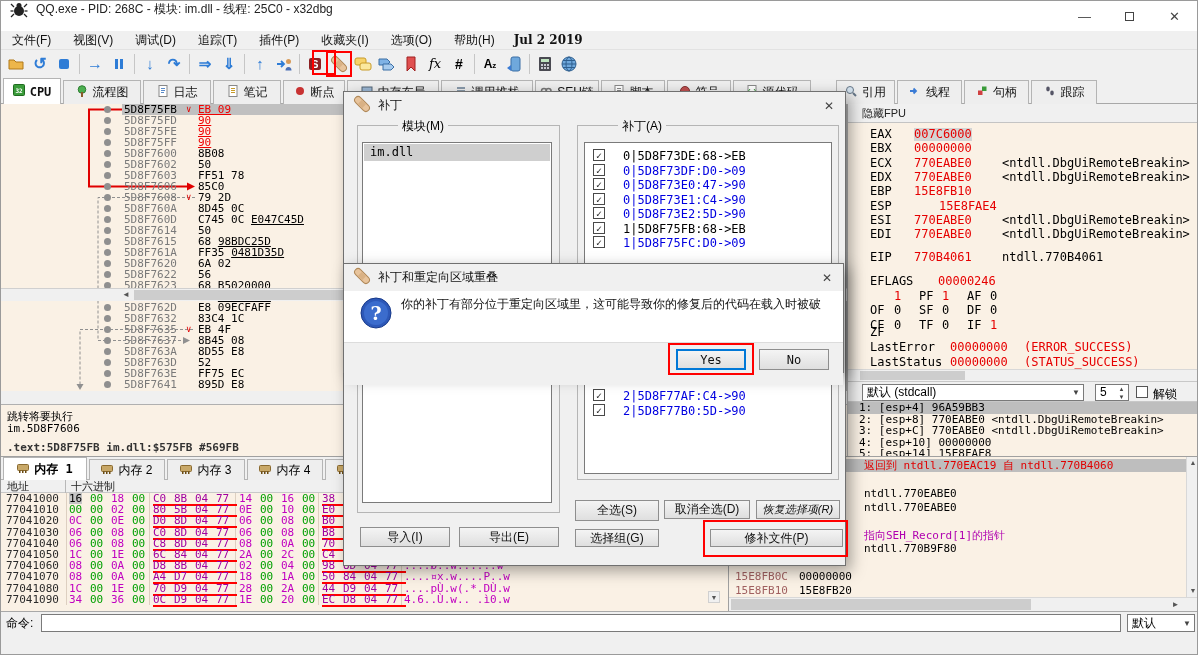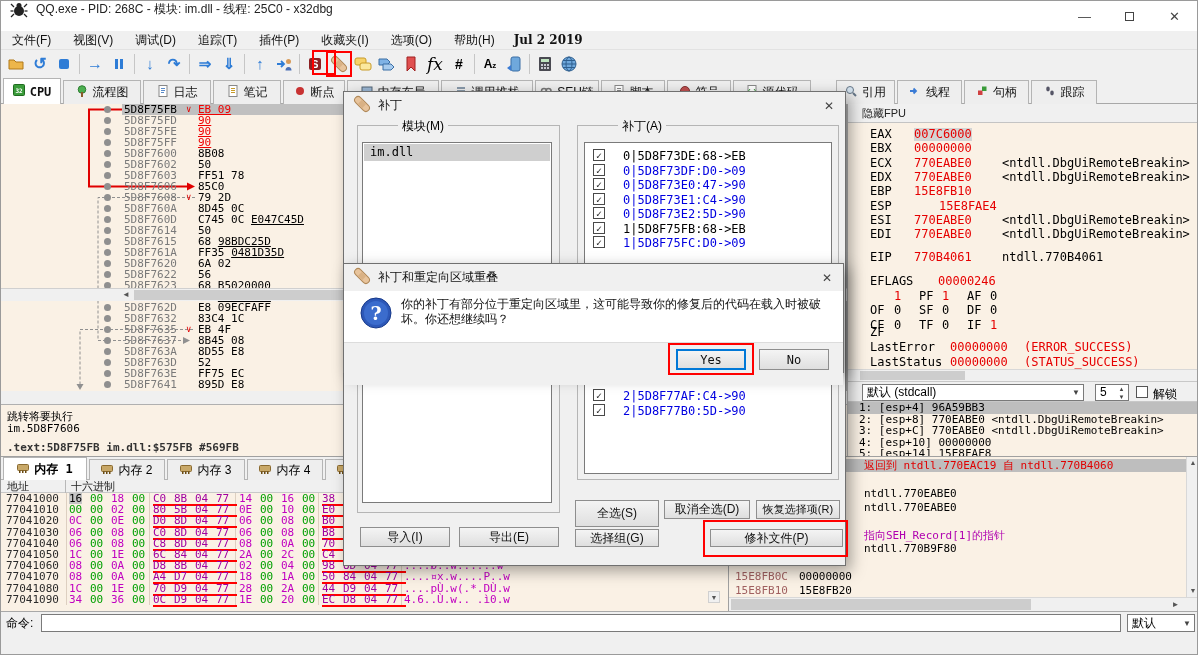--- a/index.html
+++ b/index.html
@@ -253,21 +253,21 @@
           <path d="M1,4 l8,0 l3,3 l-3,3 l-8,0 Z" fill="#7fb2e5" stroke="#3a6ea5"></path>
           <path d="M5,9 l8,0 l3,3 l-3,3 l-8,0 Z" fill="#a7cbee" stroke="#3a6ea5"></path>
         </svg>
       </span>
       <span class="tbtn">
         <svg width="18" height="18">
           <path d="M5,2 h8 v14 l-4,-4 l-4,4 Z" fill="#e05050" stroke="#a02020"></path>
         </svg>
       </span>
       <span class="tbtn">
-        <span style="font-family:'DejaVu Serif',serif;font-style:italic;font-size:17px;color:#000">fx</span>
+        <span style="font-family:'DejaVu Serif',serif;font-style:italic;font-size:13px;color:#000">fx</span>
       </span>
       <span class="tbtn">
         <span class="tglyph" style="color:#000;font-size:14px">#</span>
       </span>
       <span class="tsep"></span>
       <span class="tbtn">
         <span style="font-weight:bold;color:#000;font-size:12px">A<span style="font-size:8px">z</span></span>
       </span>
       <span class="tbtn">
         <svg width="18" height="18">
@@ -779,23 +779,23 @@
         </div>
         <div class="prow mono" style="top: 246px; width: 248px;">
           <span class="pchk">✓</span>
           <span class="ptext p-b">2|5D8F77AF:C4-&gt;90</span>
         </div>
         <div class="prow mono" style="top: 261px; width: 248px;">
           <span class="pchk">✓</span>
           <span class="ptext p-b">2|5D8F77B0:5D-&gt;90</span>
         </div>
       </div>
-    <div class="dbutton" style="left:231px;top:408px;width:84px;height:27px;">全选(S)</div>
+    <div class="dbutton" style="left:231px;top:408px;width:84px;height:21px;">全选(S)</div>
     <div class="dbutton" style="left:320px;top:408px;width:86px;height:19px;">取消全选(D)</div>
-    <div class="dbutton" style="left:412px;top:408px;width:84px;height:19px;font-size:11px;">恢复选择项(R)</div>
+    <div class="dbutton" style="left:412px;top:408px;width:84px;height:19px;font-size:11px;font-style:italic;">恢复选择项(R)</div>
     <div class="dbutton" style="left:16px;top:435px;width:90px;height:20px;">导入(I)</div>
     <div class="dbutton" style="left:115px;top:435px;width:100px;height:20px;">导出(E)</div>
     <div class="dbutton" style="left:231px;top:437px;width:84px;height:18px;">选择组(G)</div>
     <div class="dbutton" style="left:366px;top:437px;width:133px;height:18px;">修补文件(P)</div>
     <div class="redbox" style="left:359px;top:428px;width:145px;height:37px;"></div>
   </div>
 
   <div class="dialog" style="left:342px;top:262px;width:501px;height:110px;z-index:20;">
     <div class="dlg-title">
       <span>
@@ -812,21 +812,20 @@
     <div class="msgbody">
       <span style="position:absolute;left:15px;top:5px;">
         <svg width="34" height="34">
             <circle cx="17" cy="17" r="15" fill="#2d58b8" stroke="#183a8a"></circle>
             <circle cx="17" cy="17" r="12" fill="#3b6ccd"></circle>
             <text x="17" y="24" font-size="19" font-weight="bold" fill="#ffffff" text-anchor="middle" font-family="DejaVu Serif,serif">?</text>
           </svg>
       </span>
       <div class="msgtext">
         <div>你的补丁有部分位于重定向区域里，这可能导致你的修复后的代码在载入时被破</div>
-        <div>坏。你还想继续吗？</div>
       </div>
     </div>
     <div class="msgbtnrow">
       <div class="dbutton msg-yes" style="left:332px;top:6px;width:70px;height:21px;">Yes</div>
       <div class="dbutton msg-no" style="left:415px;top:6px;width:70px;height:21px;">No</div>
       <div class="redbox" style="left:324px;top:0px;width:86px;height:32px;"></div>
     </div>
   </div>
 
   <div class="redbox" style="left:311px;top:49px;width:24px;height:25px;z-index:5;"></div>

